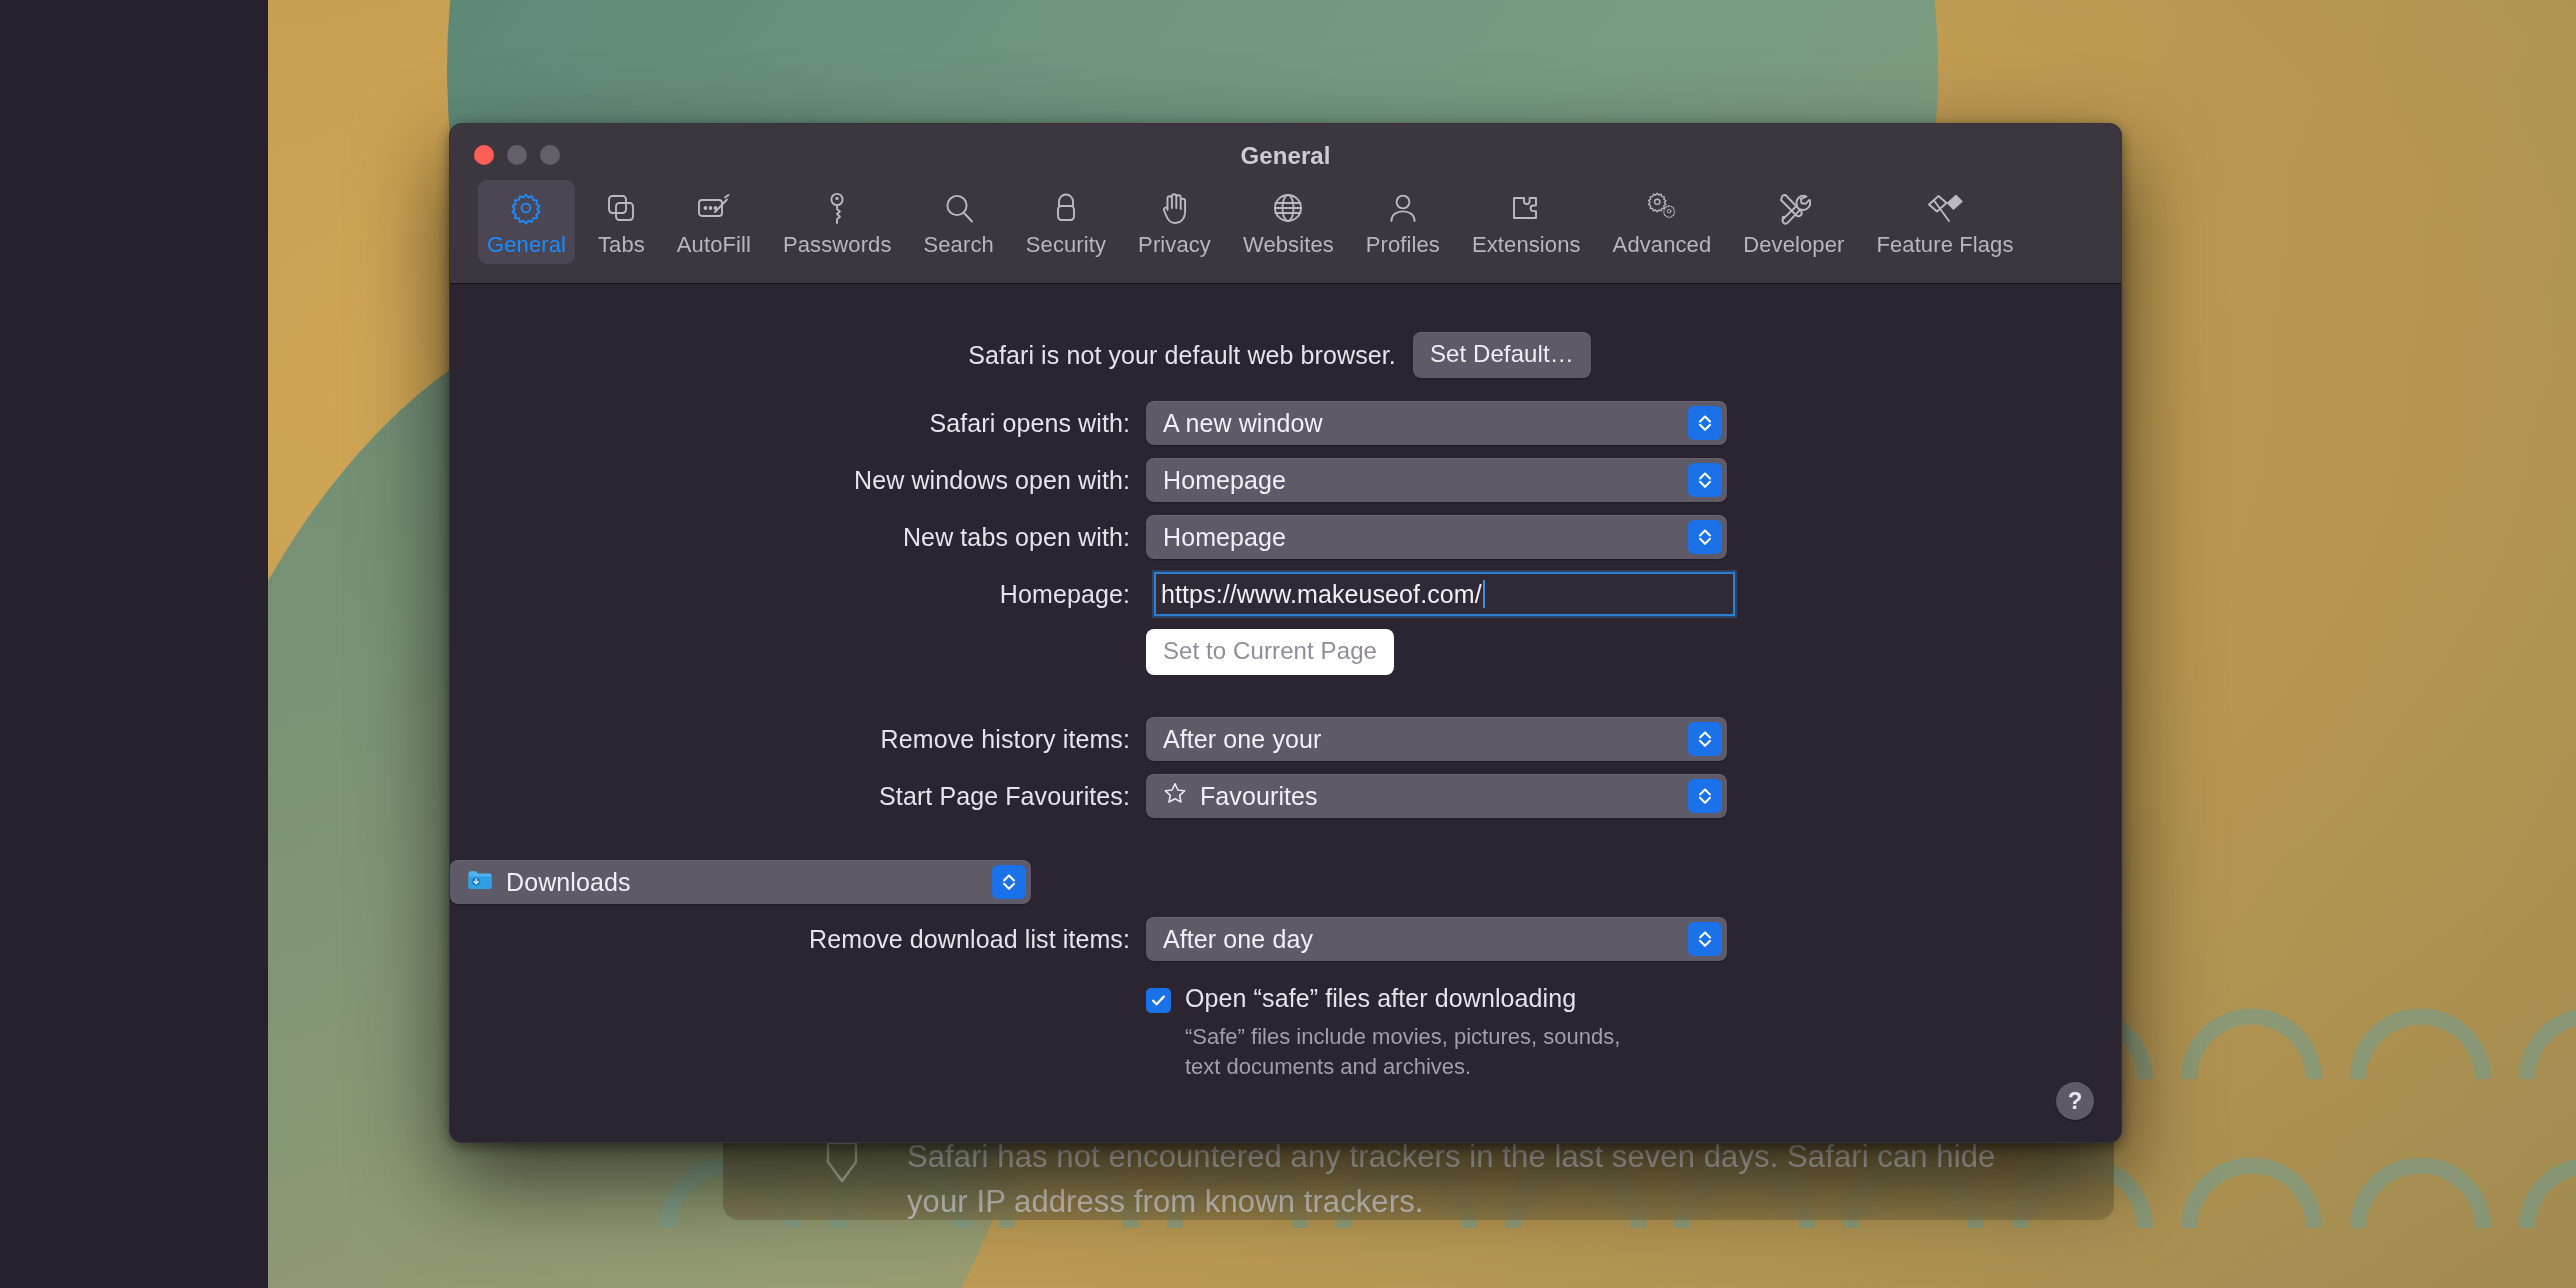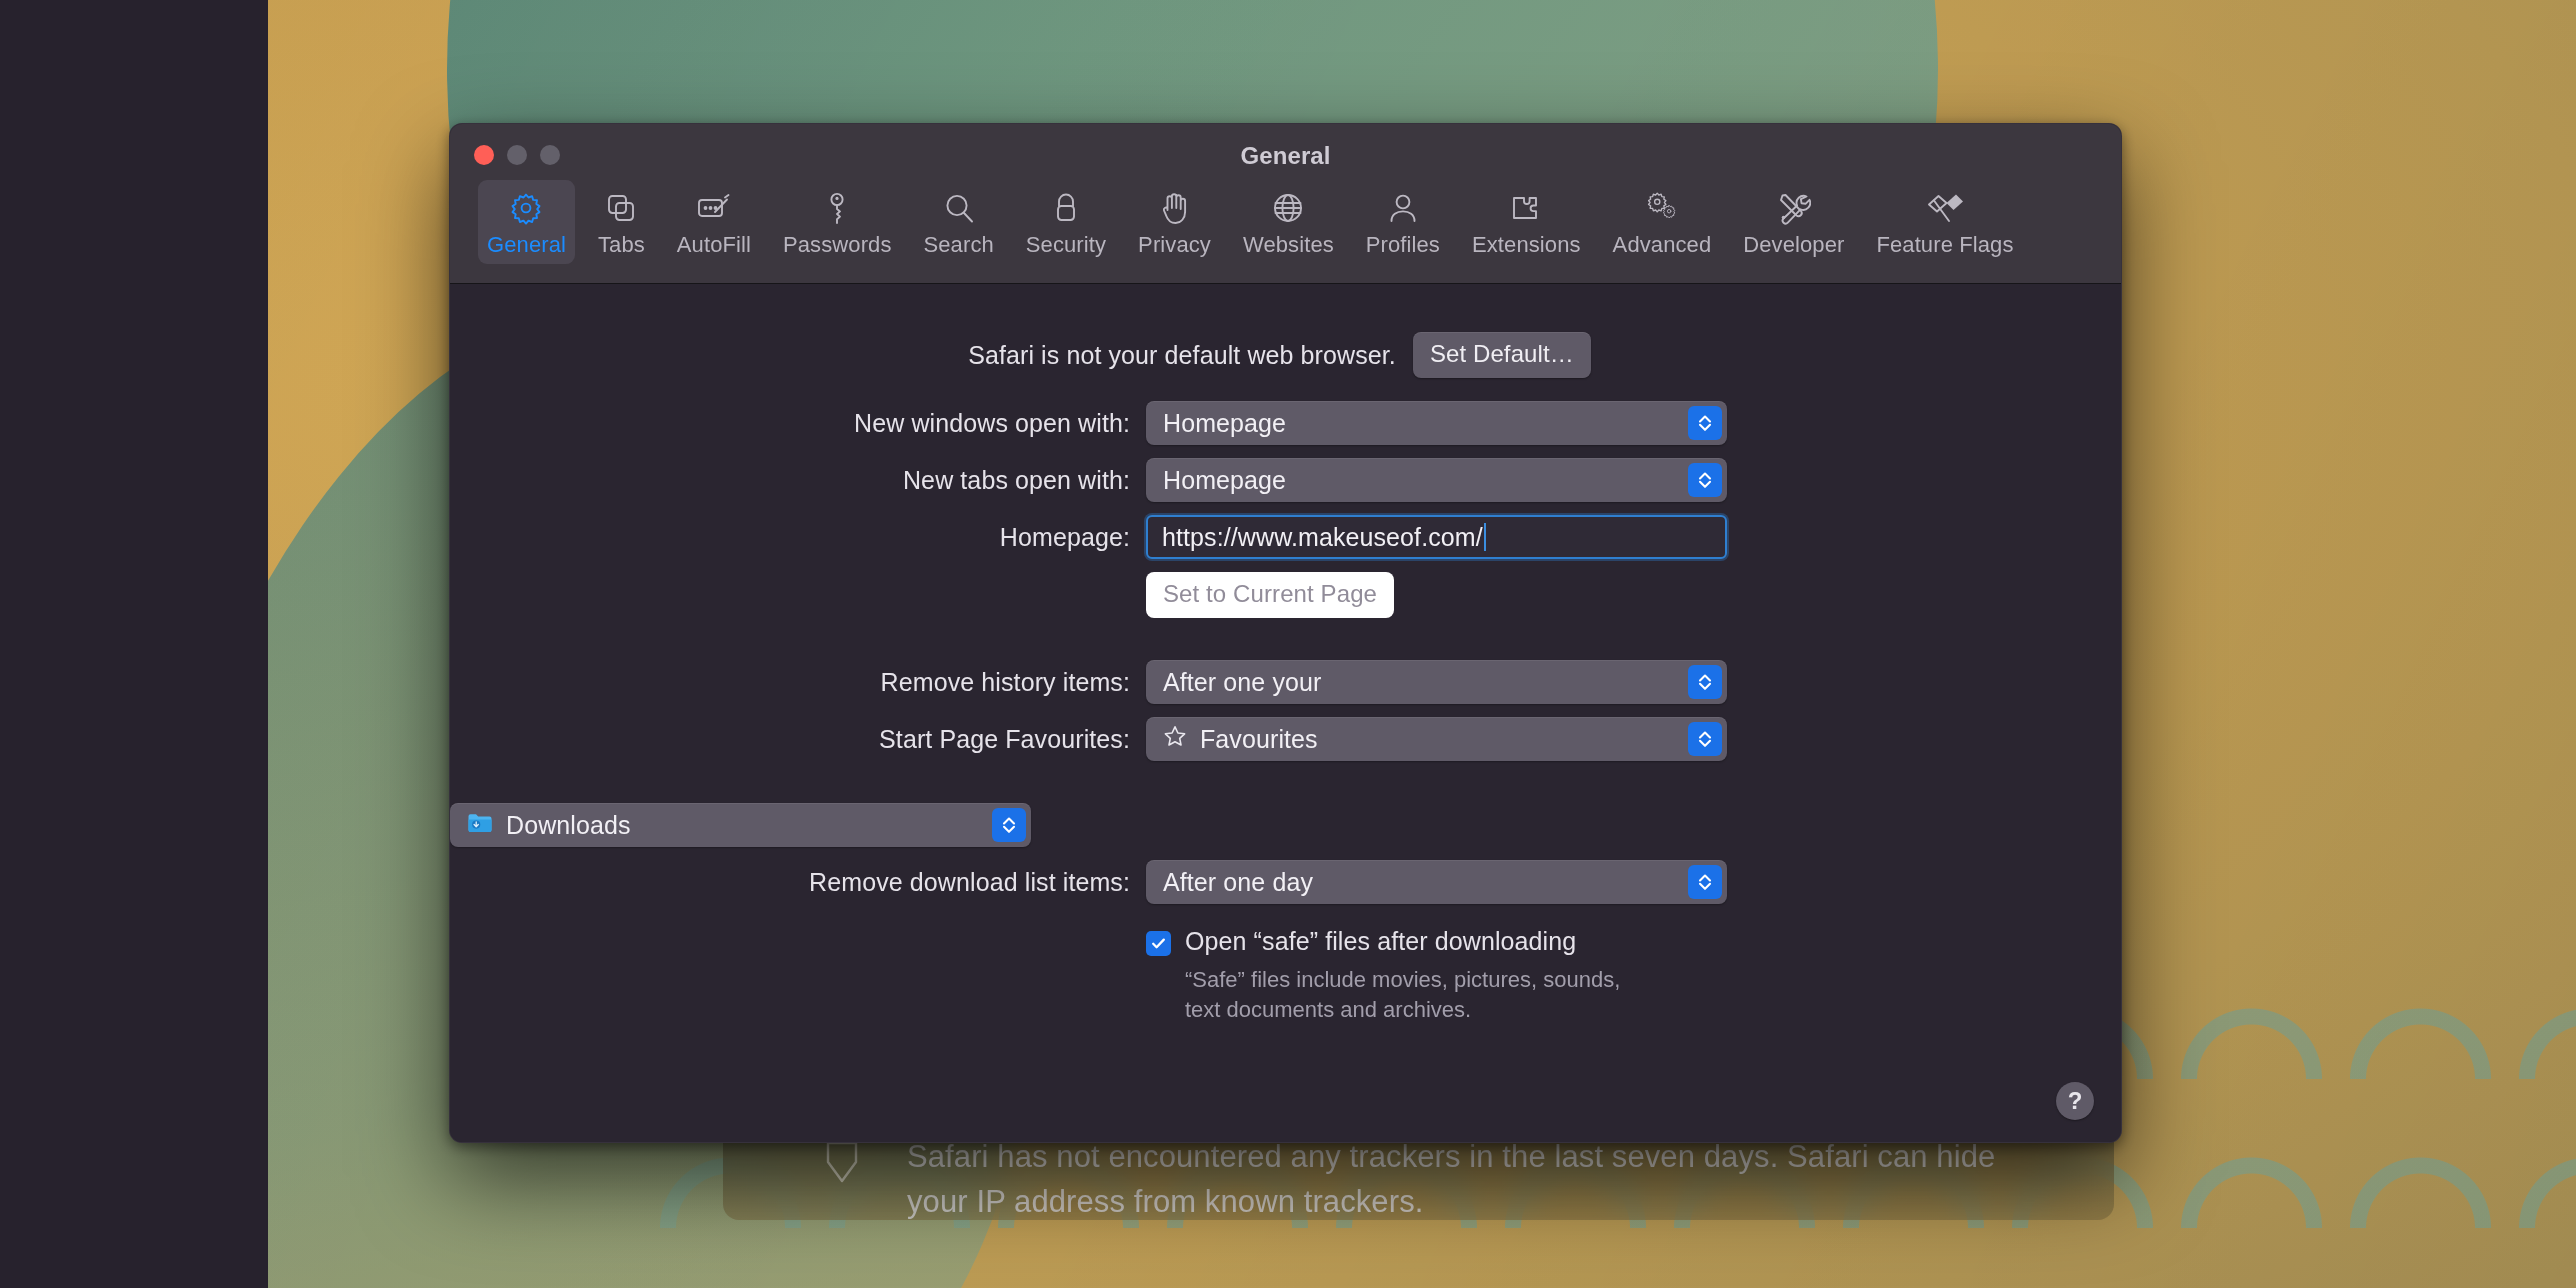--- a/index.html
+++ b/index.html
@@ -207,27 +207,28 @@
     gap:3px;
   }
   .popup .stepper svg { display:block; }
   .popup .pitem { display:flex; align-items:center; gap:13px; }
 
   .textfield {
     position:relative;
     width:581px; height:44px;
     background:#2f2a36;
     border:2px solid #2f7fd0;
-    border-radius:6px;
+    border-radius:0;
     display:flex; align-items:center;
-    padding-left:14px;
+    padding-left:5px;
     font-size:25px;
     color:#f2f0f5;
     letter-spacing:0.1px;
     box-shadow:0 0 0 2px rgba(47,127,208,.35);
+    margin-left:8px;
   }
   .caret {
     display:inline-block;
     width:2px; height:28px;
     background:#3b8ee0;
     margin-left:1px;
   }
 
   .sub-row { display:flex; margin-bottom:13px; }
   .sub-row .spacer { width:696px; }
@@ -444,20 +445,32 @@
 
     <div id="content">
 
       <div class="default-row">
         <span class="default-text">Safari is not your default web browser.</span>
         <button class="btn">Set Default…</button>
       </div>
 
       <div class="form">
 
+        <div class="row">
+          <span class="lbl">Safari opens with:</span>
+          <div class="popup">
+            <span>A new window</span>
+            <span class="stepper">
+              <svg width="16" height="20" viewBox="0 0 16 20">
+                  <path d="M3 8.5 L8 3.5 L13 8.5" fill="none" stroke="#fff" stroke-width="2.1" stroke-linecap="round" stroke-linejoin="round"></path>
+                  <path d="M3 11.8 L8 16.8 L13 11.8" fill="none" stroke="#fff" stroke-width="2.1" stroke-linecap="round" stroke-linejoin="round"></path>
+                </svg>
+            </span>
+          </div>
+        </div>
 
         <div class="row">
           <span class="lbl">New windows open with:</span>
           <div class="popup">
             <span>Homepage</span>
             <span class="stepper">
               <svg width="16" height="20" viewBox="0 0 16 20">
                   <path d="M3 8.5 L8 3.5 L13 8.5" fill="none" stroke="#fff" stroke-width="2.1" stroke-linecap="round" stroke-linejoin="round"></path>
                   <path d="M3 11.8 L8 16.8 L13 11.8" fill="none" stroke="#fff" stroke-width="2.1" stroke-linecap="round" stroke-linejoin="round"></path>
                 </svg>

